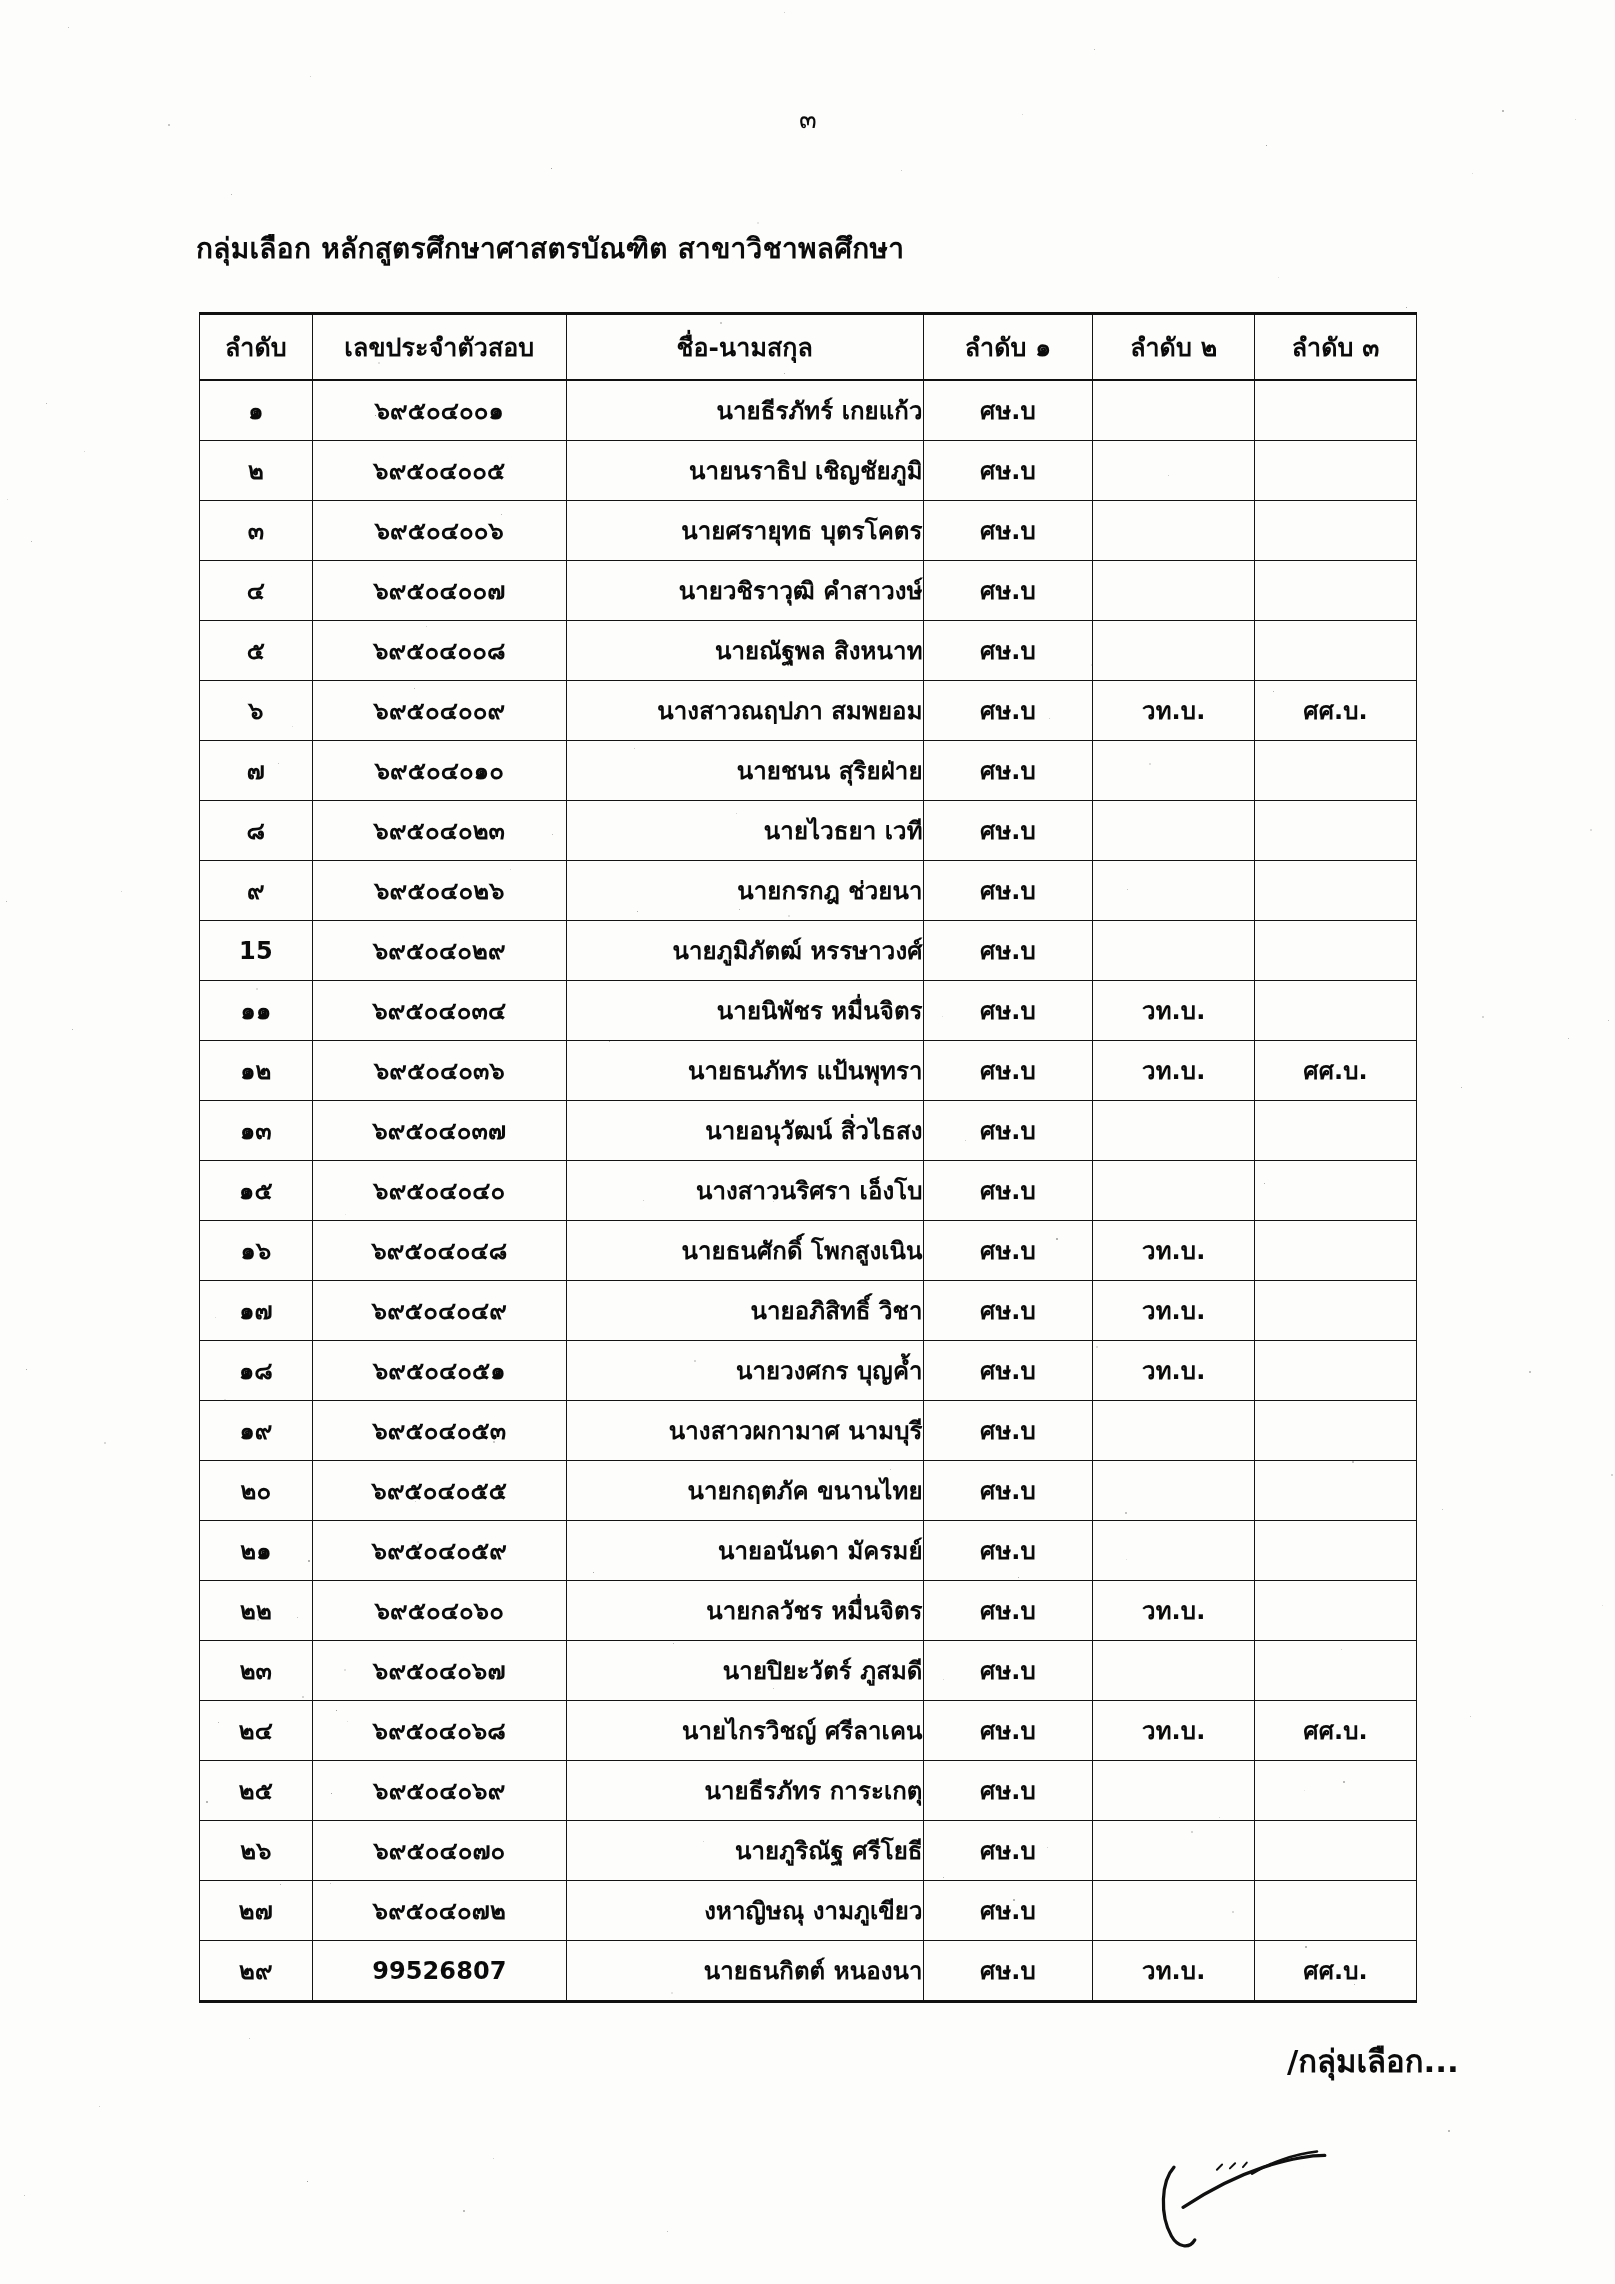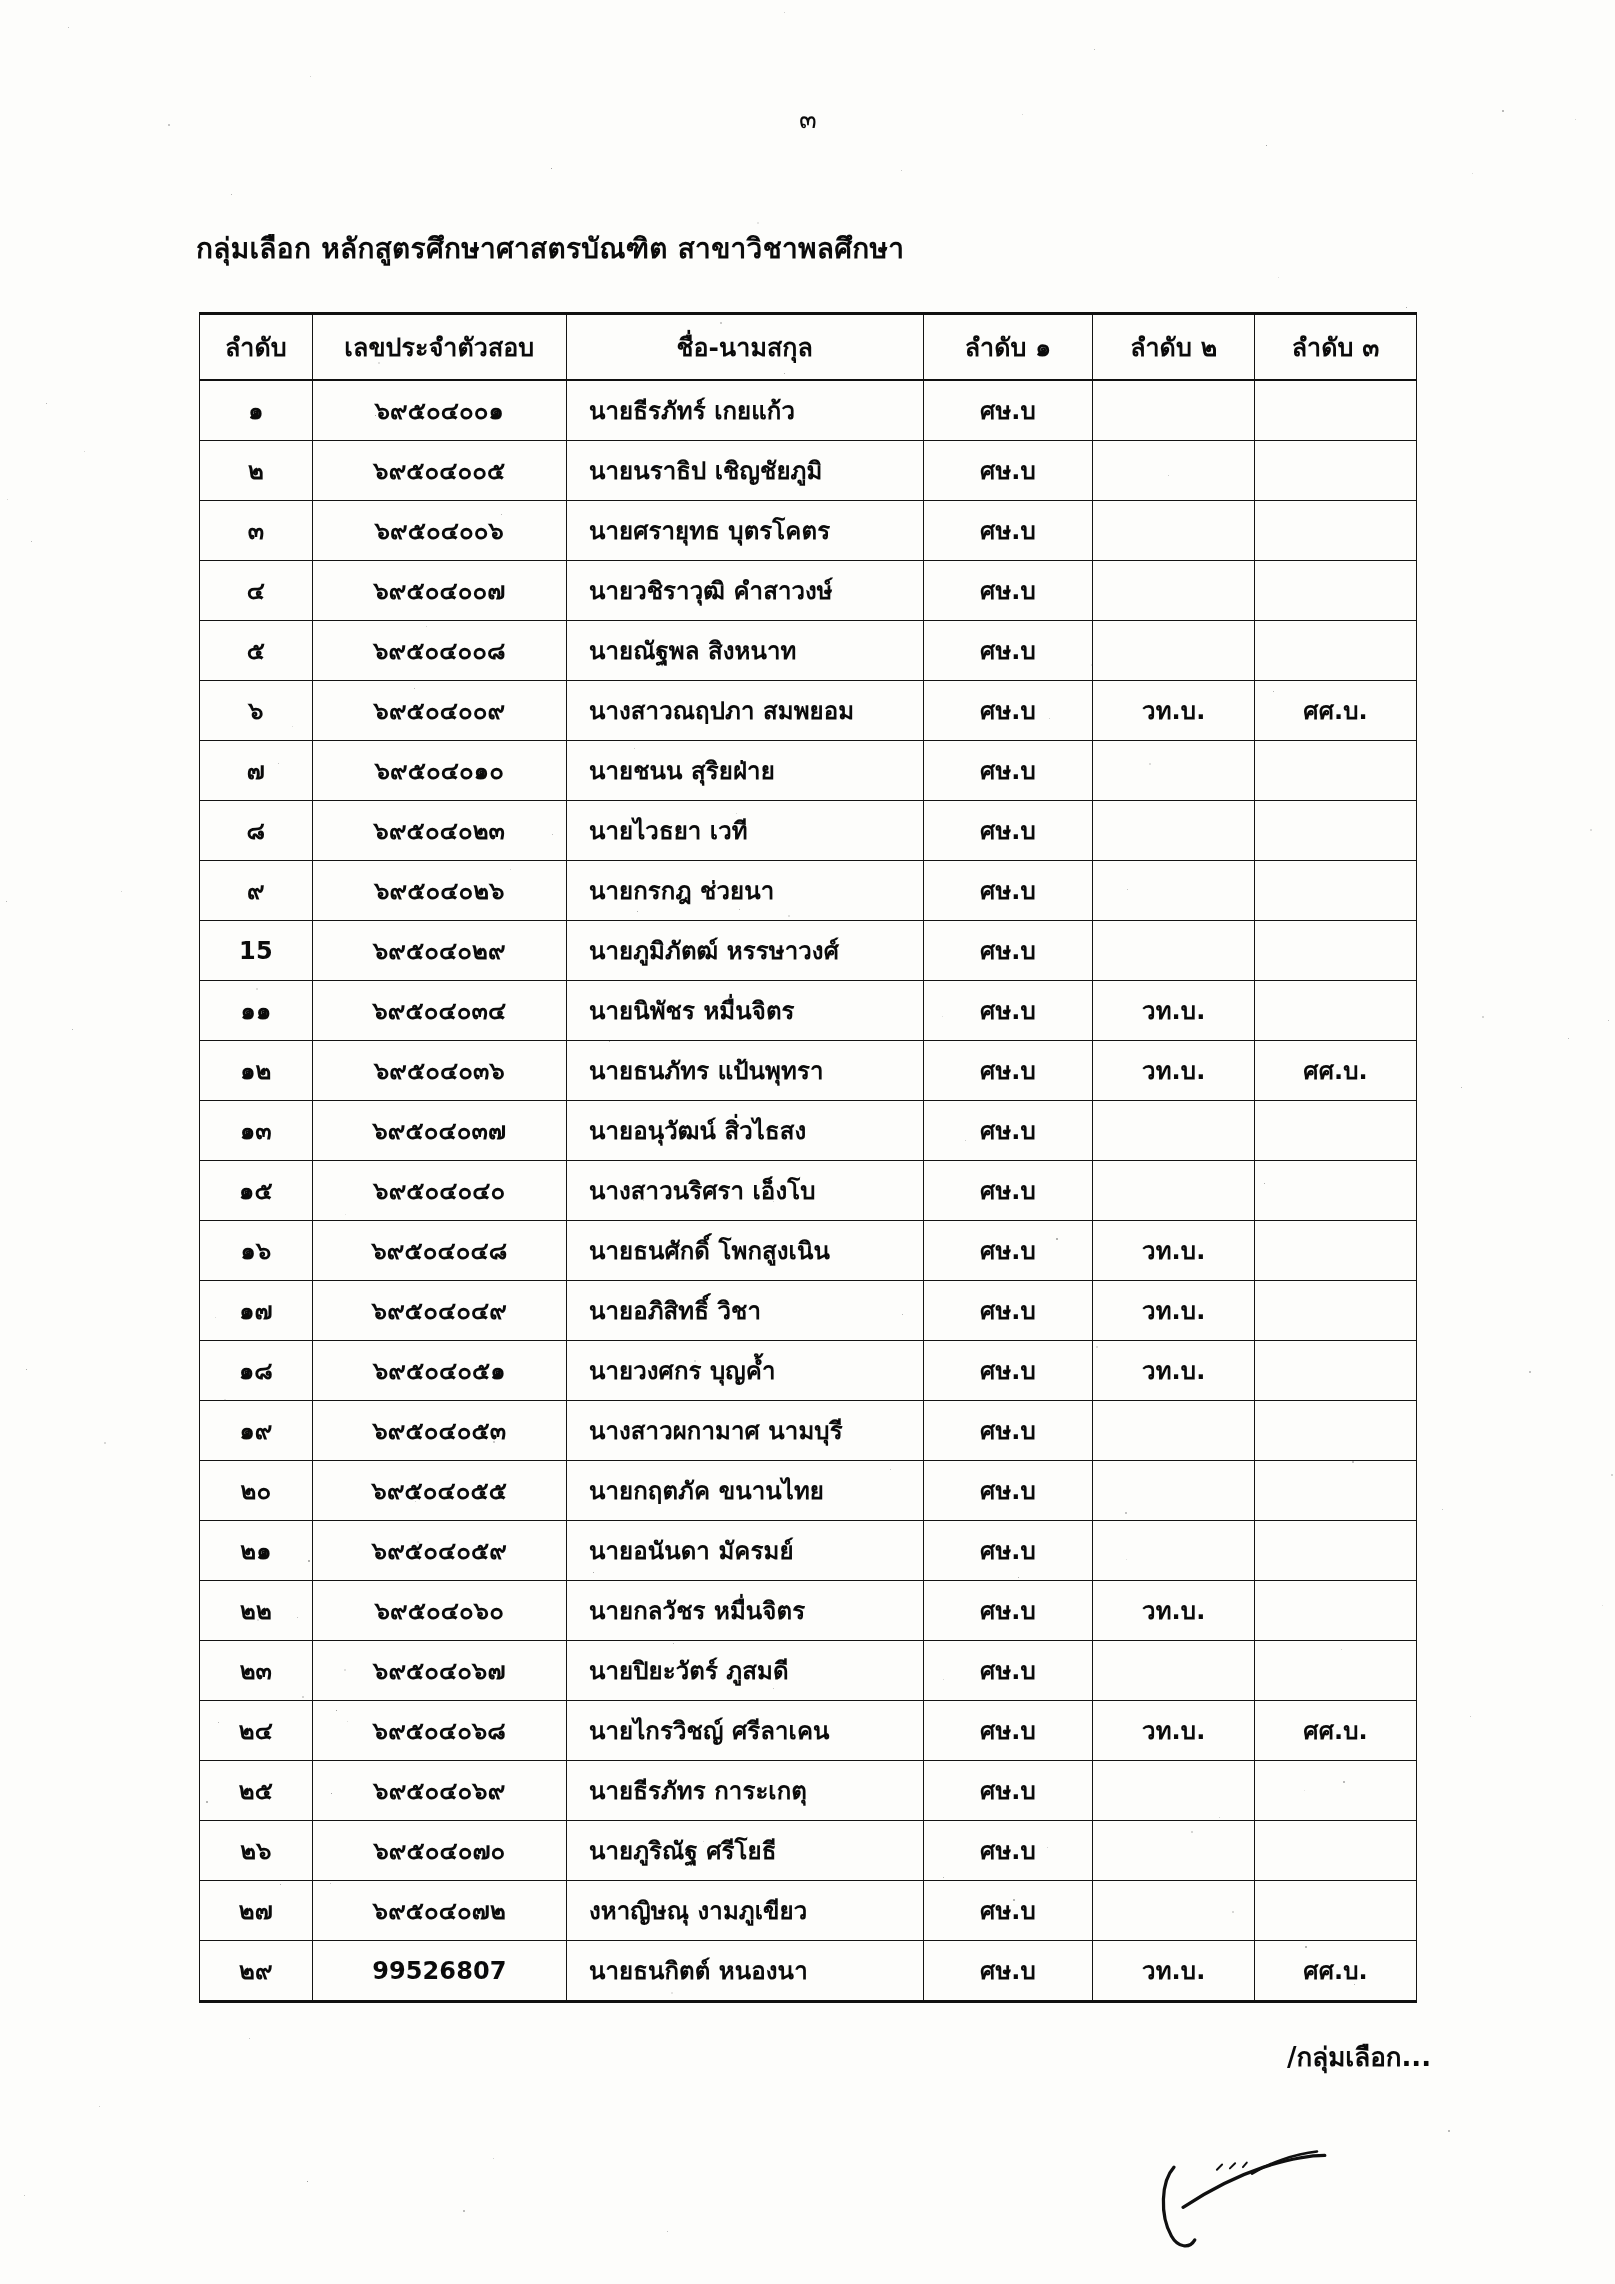--- a/index.html
+++ b/index.html
@@ -77,37 +77,37 @@
   table.reg thead th {
     height: 64px;
     font-size: 25px;
     border-top: 3.3px solid #111;
     border-bottom: 2.6px solid #111;
   }
   table.reg tbody tr:last-child td {
     border-bottom: 3.3px solid #111;
   }
   table.reg td.c-name {
-    text-align: left;
+    text-align: right;
     padding-left: 22px;
     font-weight: bold;
   }
   
   col.w-ord   { width: 99px; }
   col.w-exam  { width: 223px; }
   col.w-name  { width: 313px; }
   col.w-d1    { width: 149px; }
   col.w-d2    { width: 142px; }
   col.w-d3    { width: 142px; }
 
   .footer-note {
     position: absolute;
     left: 1287px;
     top: 2036px;
-    font-size: 26px;
+    font-size: 31px;
     font-weight: bold;
     white-space: nowrap;
   }
 
   .signature {
     position: absolute;
     left: 1154px;
     top: 2145px;
     width: 222px;
     height: 117px;

